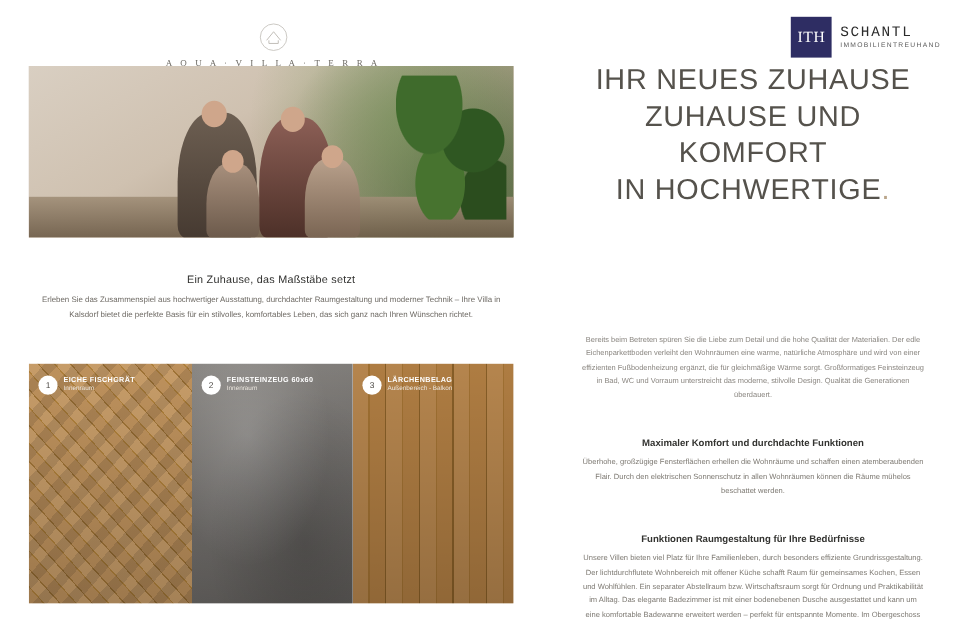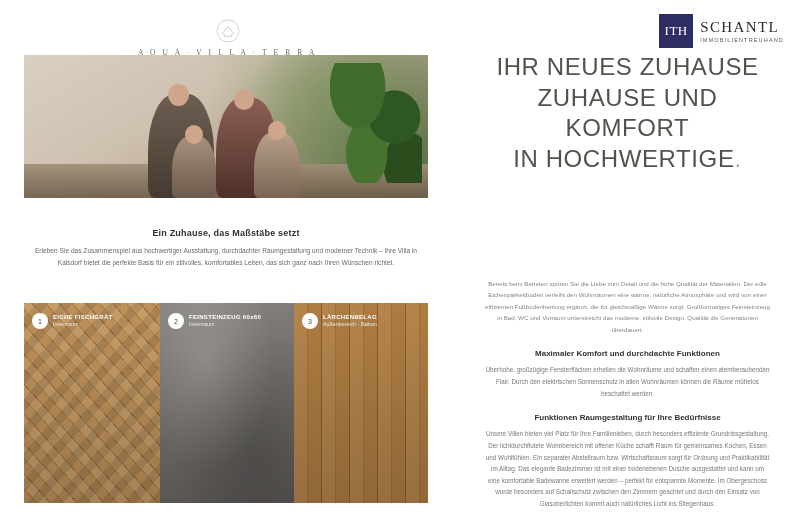--- a/index.html
+++ b/index.html
@@ -117,21 +117,21 @@
   .left-copy {
     position: absolute;
     left: 24px;
     top: 228px;
     width: 404px;
     text-align: center;
   }
   .left-copy h2 {
     margin: 0 0 7px 0;
     font-size: 9px;
-    font-weight: bold;
+    font-weight: normal;
     color: #2f2f2d;
     letter-spacing: .2px;
   }
   .left-copy p {
     margin: 0;
     font-size: 6.6px;
     line-height: 1.75;
     color: #6e6a64;
   }
 
@@ -245,24 +245,24 @@
     color: #ffffff;
     font-family: "Liberation Serif", serif;
     font-size: 13px;
     letter-spacing: .5px;
     display: flex;
     align-items: center;
     justify-content: center;
   }
   .logo-words .lw1 {
     display: block;
-    font-size: 15px;
+    font-size: 12px;
     letter-spacing: 1.4px;
     color: #2b2b2b;
-    font-family: Liberation Serif, serif;
+    font-family: Liberation Mono, monospace;
     line-height: 1;
   }
   .logo-words .lw2 {
     display: block;
     font-size: 5.6px;
     letter-spacing: 1.1px;
     color: #5a5a5a;
     margin-top: 2px;
   }
 
@@ -306,21 +306,21 @@
     top: 278px;
     text-align: center;
   }
   .right-body p.lead {
     margin: 0;
     font-size: 6.2px;
     line-height: 1.85;
     color: #8a8680;
   }
   .sec {
-    margin-top: 14px;
+    margin-top: 30px;
   }
   .sec h3 {
     margin: 0 0 6px 0;
     font-size: 8px;
     font-weight: bold;
     color: #333330;
   }
   .sec p {
     margin: 0;
     font-size: 6.3px;

